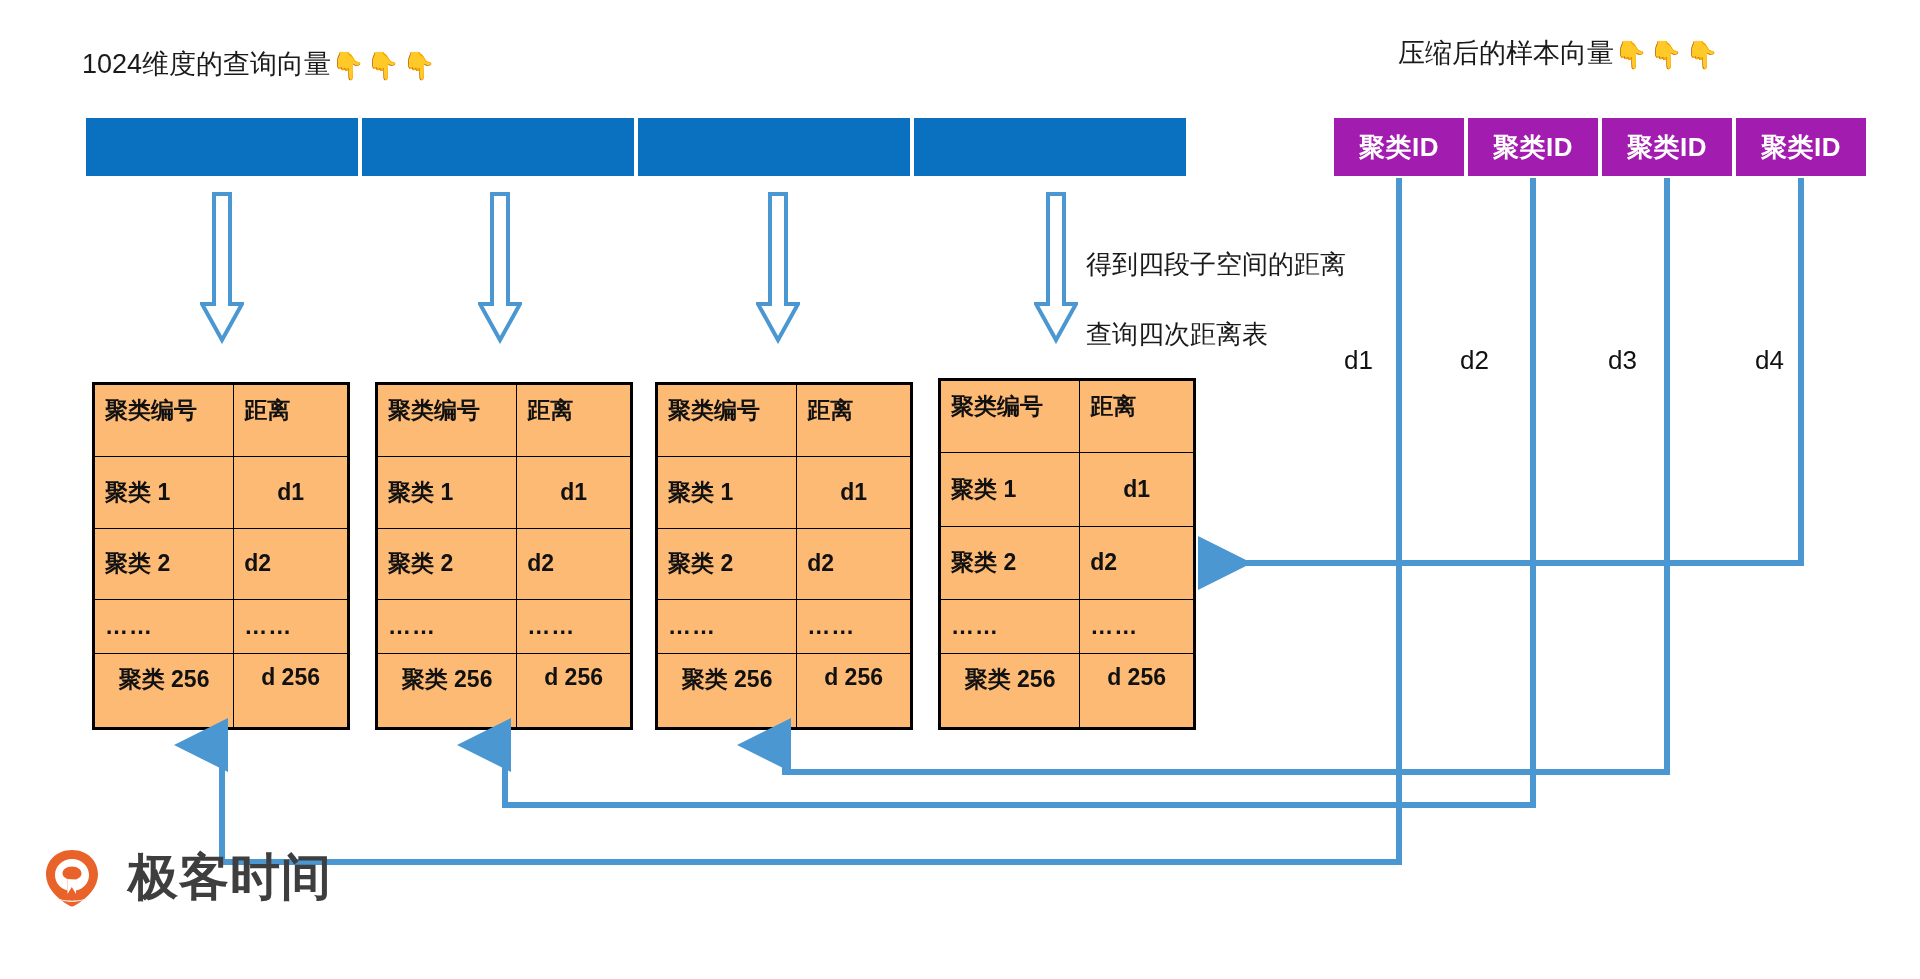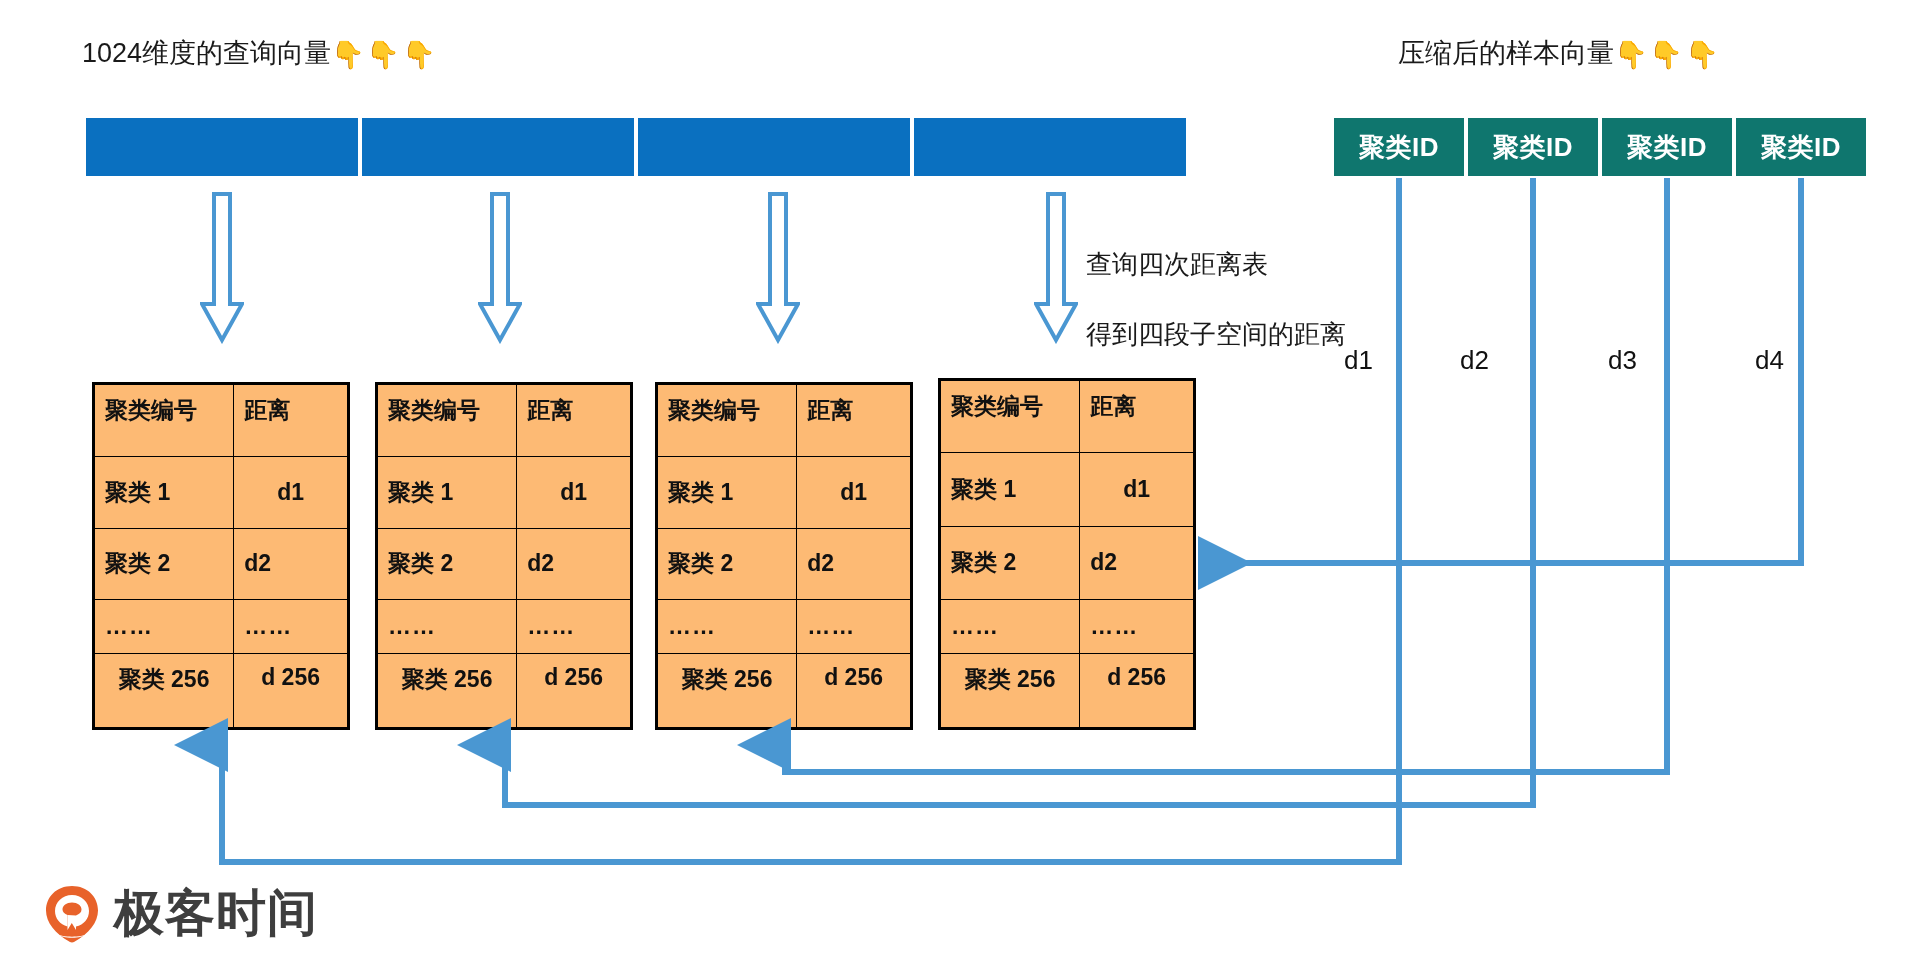--- a/index.html
+++ b/index.html
@@ -41,21 +41,21 @@
     background: #0A70C0;
     height: 58px;
     top: 118px;
   }
 
   
   .cid-box {
     position: absolute;
     height: 58px;
     top: 118px;
-    background: #0f766e;
+    background: #a21caf;
     color: #ffffff;
     font-size: 26px;
     font-weight: bold;
     display: flex;
     align-items: center;
     justify-content: center;
     letter-spacing: 0.5px;
   }
 
   
@@ -127,39 +127,39 @@
     position: absolute;
     left: 0; top: 0;
     width: 1920px; height: 979px;
     pointer-events: none;
   }
 
   
   .logo {
     position: absolute;
     left: 40px;
-    top: 880px;
+    top: 844px;
     display: flex;
     align-items: center;
-    gap: 10px;
+    gap: 24px;
   }
   .logo-text {
     font-size: 50px;
     font-weight: bold;
     color: #3e3e3e;
     letter-spacing: 1px;
     font-family: "Liberation Sans", "DejaVu Sans", sans-serif;
   }
 </style>
 </head>
 <body>
 
 <div id="canvas">
 
-  <div class="caption" style="left:82px; top:38px;">
+  <div class="caption" style="left:82px; top:49px;">
     <span>1024维度的查询向量</span><span class="emoji">👇👇👇</span>
   </div>
 
   <div class="caption" style="left:1398px; top:38px;">
     <span>压缩后的样本向量</span><span class="emoji">👇👇👇</span>
   </div>
 
   <div class="qbar-seg" style="left:86px;  width:272px;"></div>
   <div class="qbar-seg" style="left:362px; width:272px;"></div>
   <div class="qbar-seg" style="left:638px; width:272px;"></div>
@@ -193,22 +193,22 @@
       <polygon points="14,2 30,2 30,112 42,112 22,148 2,112 14,112" fill="#ffffff" stroke="#4A97D2" stroke-width="4" stroke-linejoin="miter"></polygon>
     </svg>
   </div>
   <div class="block-arrow" style="left:1034px; top:192px;">
     <svg viewBox="0 0 44 152" width="44" height="152">
       <polygon points="14,2 30,2 30,112 42,112 22,148 2,112 14,112" fill="#ffffff" stroke="#4A97D2" stroke-width="4" stroke-linejoin="miter"></polygon>
     </svg>
   </div>
 
   <div class="note" style="left:1086px; top:212px;">
+    <div>得到四段子空间的距离</div>
     <div>查询四次距离表</div>
-    <div>得到四段子空间的距离</div>
   </div>
 
   <div class="dlabel" style="left:1344px; top:345px;">d1</div>
   <div class="dlabel" style="left:1460px; top:345px;">d2</div>
   <div class="dlabel" style="left:1608px; top:345px;">d3</div>
   <div class="dlabel" style="left:1748px; top:345px;margin-left:7px;">d4</div>
 
   <div class="dtable" style="left:92px; top:382px; width:258px; height:348px;">
     <table>
       <tbody>

